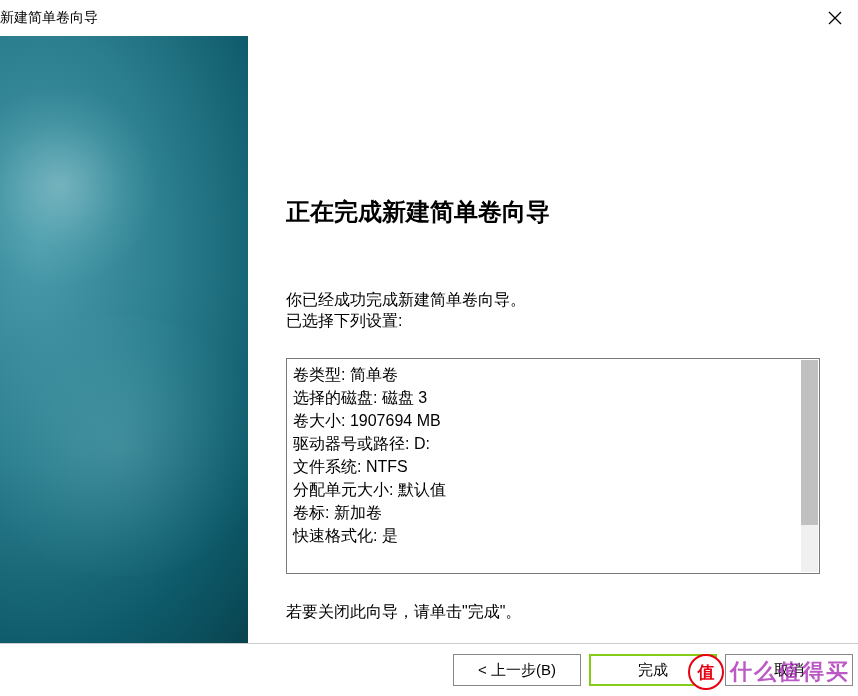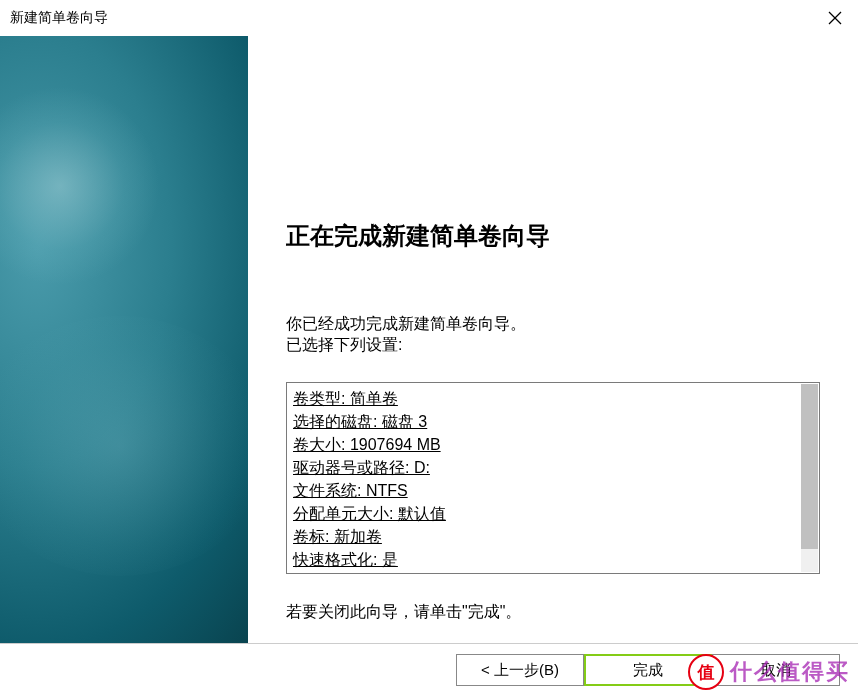--- a/index.html
+++ b/index.html
@@ -13,21 +13,20 @@
       width: 858px;
       height: 696px;
       overflow: hidden;
       position: relative;
     }
     .titlebar {
       height: 36px;
       display: flex;
       align-items: center;
       justify-content: space-between;
-      padding-left: 10px;
       background: #fff;
     }
     .titlebar-title {
       font-size: 14px;
       color: #000;
     }
     .titlebar-close {
       width: 46px;
       height: 36px;
       display: flex;
@@ -87,29 +86,28 @@
       font-size: 16px;
       color: #000;
     }
     .settings-label {
       font-size: 16px;
       color: #000;
       margin-bottom: 26px;
     }
     .settings-box {
       border: 1px solid #7a7a7a;
-      height: 192px;
+      height: 216px;
       padding: 4px 6px;
       font-size: 16px;
       line-height: 23px;
       color: #000;
       overflow: hidden;
       position: relative;
       background: #fff;
-      text-decoration: underline;
     }
     .settings-scrollbar {
       position: absolute;
       right: 1px;
       top: 1px;
       bottom: 1px;
       width: 17px;
       background: #f0f0f0;
     }
     .settings-scrollbar-thumb {
@@ -126,21 +124,22 @@
     .closing-text {
       font-size: 16px;
       color: #000;
       margin-top: 28px;
     }
     .button-bar {
       height: 52px;
       display: flex;
       align-items: center;
       justify-content: flex-end;
-      padding-right: 18px;
+      padding-right: 5px;
+      gap: 8px;
       background: #fff;
     }
     .btn {
       min-width: 128px;
       height: 32px;
       background: #fff;
       border: 1px solid #888;
       font-size: 15px;
       font-family: inherit;
       cursor: pointer;

